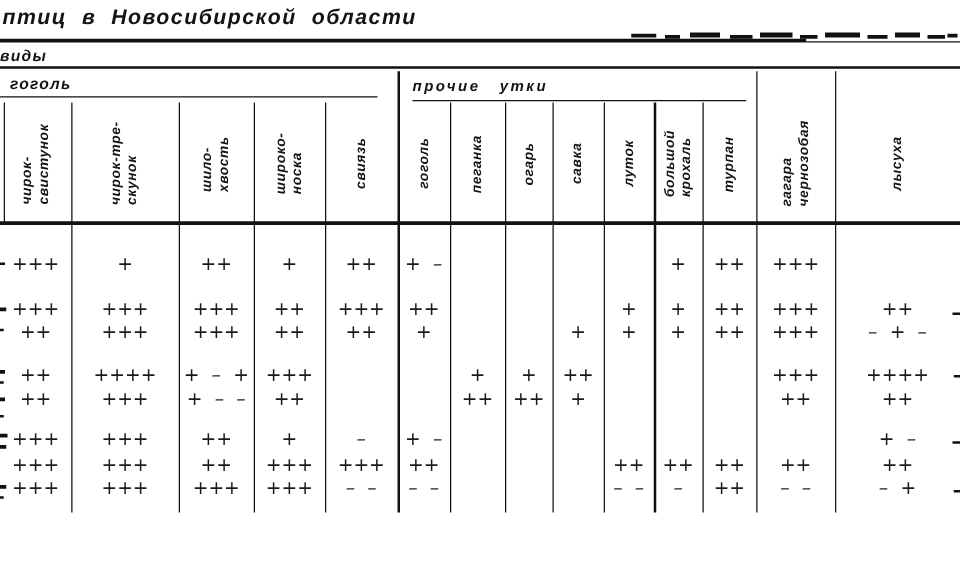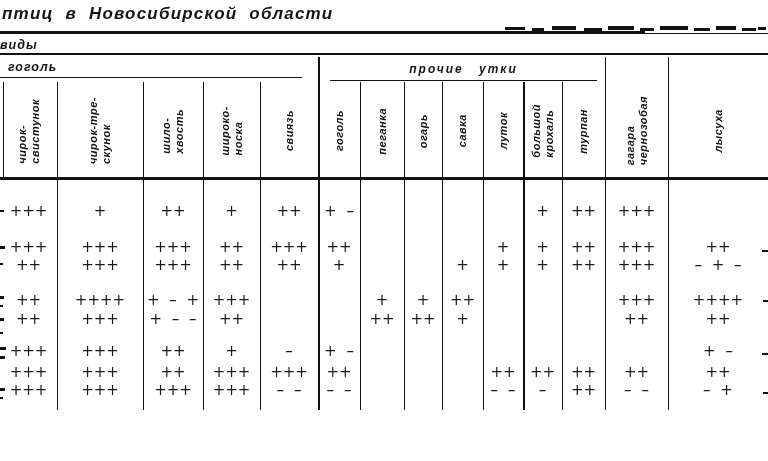--- a/index.html
+++ b/index.html
@@ -2,21 +2,21 @@
 <html><head>
 <meta charset="utf-8">
 <style>
   html,body{margin:0;padding:0;background:#fff;}
   .page{position:relative;width:768px;height:461px;background:#ffffff;overflow:hidden;
         font-family:"Liberation Sans",sans-serif;color:#141414;font-style:italic;}
   .title{position:absolute;left:2px;top:4px;font-size:17px;font-weight:bold;
          letter-spacing:1.2px;word-spacing:6px;white-space:nowrap;}
   .corner-label{position:absolute;left:0;top:38px;font-size:12.5px;font-weight:bold;letter-spacing:1px;}
   .grp-left{position:absolute;left:8px;top:60px;font-size:12.5px;font-weight:bold;letter-spacing:1px;}
-  .grp-right{position:absolute;left:330px;width:267px;top:62px;text-align:center;
+  .grp-right{position:absolute;left:330px;width:267px;top:62px;
              font-size:12px;font-weight:bold;letter-spacing:2px;word-spacing:10px;}
   .hrule,.vrule,.tick{position:absolute;background:#111;}
   .vlabel-box{position:absolute;display:flex;align-items:center;justify-content:center;}
   .vlabel{writing-mode:vertical-rl;transform:rotate(180deg);font-size:11px;font-weight:bold;
           letter-spacing:0.5px;line-height:13px;white-space:pre-line;}
   .cell{position:absolute;transform:translateX(-50%);font-size:15px;line-height:18px;
         word-spacing:5px;white-space:nowrap;font-family:"DejaVu Sans",sans-serif;color:#1a1a1a;}
   .legend{position:absolute;left:8px;top:438px;font-size:12.5px;letter-spacing:0.8px;word-spacing:3px;}
 </style>
 </head>

